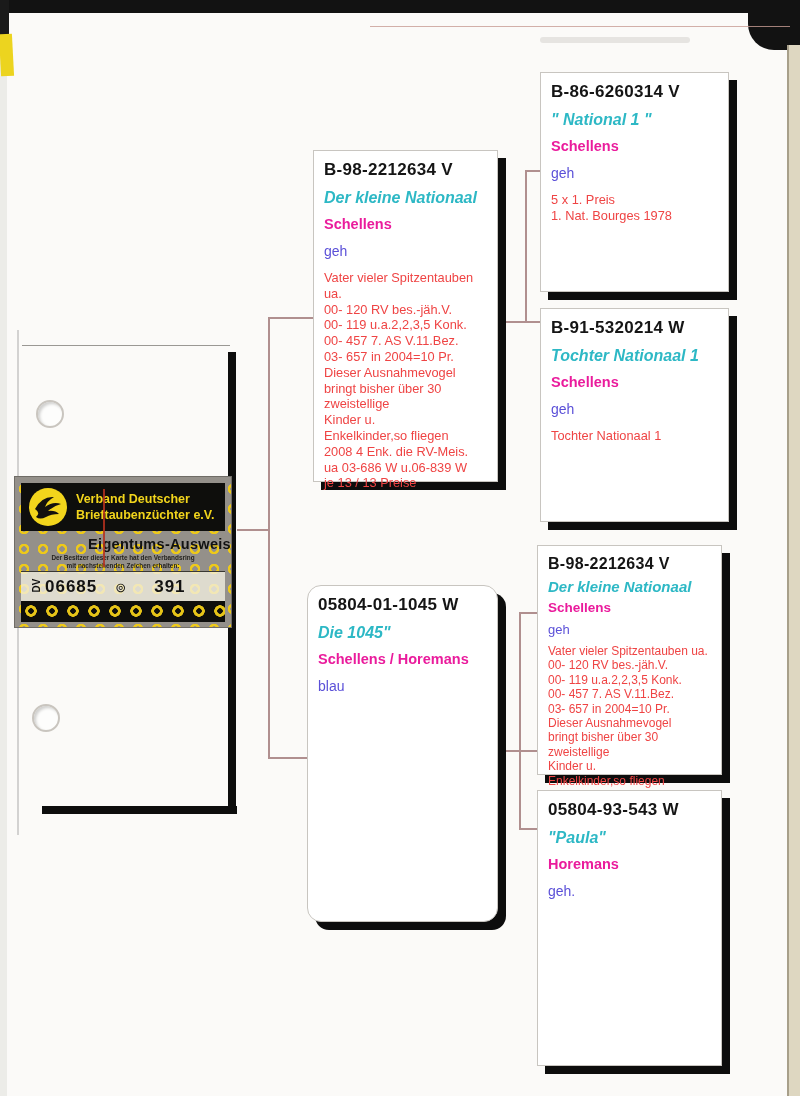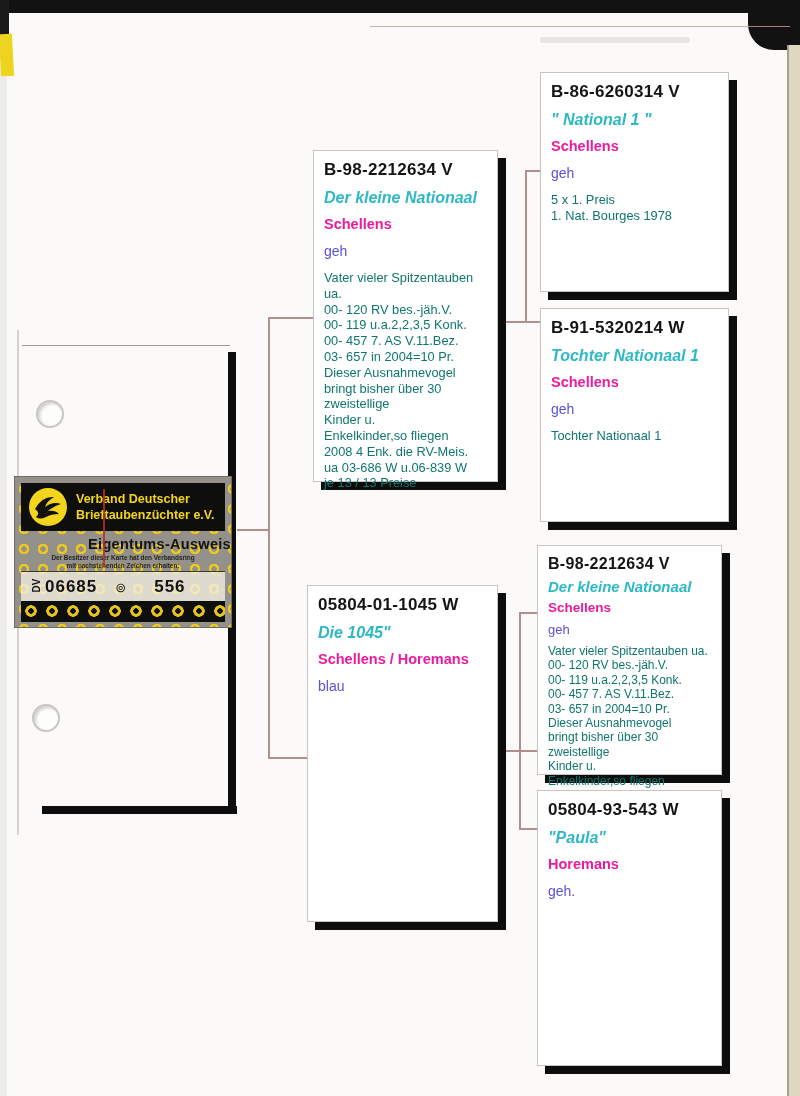--- a/index.html
+++ b/index.html
@@ -33,21 +33,21 @@
   .subject-rightbar{position:absolute;left:228px;top:352px;width:8px;height:458px;background:#0d0d0d;}
   .subject-bottombar{position:absolute;left:42px;top:806px;width:195px;height:8px;background:#0d0d0d;}
   .punch-hole{position:absolute;width:24px;height:24px;border-radius:50%;background:#fdfdfc;border:2px solid #c9c5bf;box-shadow:inset 2px 2px 3px rgba(0,0,0,.18);}
 
   
   .card{position:absolute;background:#ffffff;border:1px solid #c8c5c0;box-shadow:8px 8px 0 0 #0d0d0d;padding:9px 10px;box-sizing:border-box;z-index:2;}
   .card .ring{font-weight:bold;font-size:17px;color:#151515;letter-spacing:.3px;margin-bottom:9px;}
   .card .name{font-weight:bold;font-style:italic;font-size:16px;color:#2db8c5;margin-bottom:9px;}
   .card .breeder{font-weight:bold;font-size:14.5px;color:#ea1b9c;margin-bottom:11px;}
   .card .colorline{font-size:14px;color:#5b50d8;margin-bottom:11px;}
-  .card .notes{font-size:12.8px;line-height:15.8px;color:#0f766e;}
+  .card .notes{font-size:12.8px;line-height:15.8px;color:#ef4444;}
   .card.compact .ring{font-size:16px;margin-bottom:5px;}
   .card.compact .name{font-size:15px;margin-bottom:5px;}
   .card.compact .breeder{font-size:13.5px;margin-bottom:7px;}
   .card.compact .colorline{font-size:13px;margin-bottom:7px;}
   .card.compact .notes{font-size:12px;line-height:14.4px;}
 
   
   .sticker{position:absolute;left:14px;top:476px;width:218px;height:152px;z-index:3;
     background-color:#94908a;
     background-image:radial-gradient(circle 5.5px at 9px 12px, rgba(0,0,0,0) 2.5px, #edc91a 3px 5px, rgba(0,0,0,0) 5.5px);
@@ -119,21 +119,21 @@
     </div>
     <div class="sticker-title">Eigentums-Ausweis</div>
     <div class="sticker-fine">
       <div>Der Besitzer dieser Karte hat den Verbandsring</div>
       <div>mit nachstehenden Zeichen erhalten:</div>
     </div>
     <div class="sticker-numband">
       <div class="sticker-dv">DV</div>
       <div class="sticker-num">06685</div>
       <div class="sticker-seal">⊚</div>
-      <div class="sticker-suffix">556</div>
+      <div class="sticker-suffix">391</div>
     </div>
     <div class="sticker-bottom"></div>
     <div class="sticker-thread"></div>
   </div>
 
   <div class="card" style="left:540px;top:72px;width:189px;height:220px;">
     <div class="ring">B-86-6260314 V</div>
     <div class="name">" National 1 "</div>
     <div class="breeder">Schellens</div>
     <div class="colorline">geh</div>
@@ -167,21 +167,21 @@
   <div class="card" style="left:540px;top:308px;width:189px;height:214px;">
     <div class="ring">B-91-5320214 W</div>
     <div class="name">Tochter Nationaal  1</div>
     <div class="breeder">Schellens</div>
     <div class="colorline">geh</div>
     <div class="notes">
         <div>Tochter Nationaal  1</div>
       </div>
   </div>
 
-  <div class="card" style="left:307px;top:585px;width:191px;height:337px;">
+  <div class="card" style="left:307px;top:585px;width:191px;height:337px;border-radius:14px;">
     <div class="ring">05804-01-1045 W</div>
     <div class="name">Die 1045"</div>
     <div class="breeder">Schellens / Horemans</div>
     <div class="colorline">blau</div>
     <div class="notes"></div>
   </div>
 
   <div class="card compact" style="left:537px;top:545px;width:185px;height:230px;">
     <div class="ring">B-98-2212634 V</div>
     <div class="name">Der kleine Nationaal</div>

